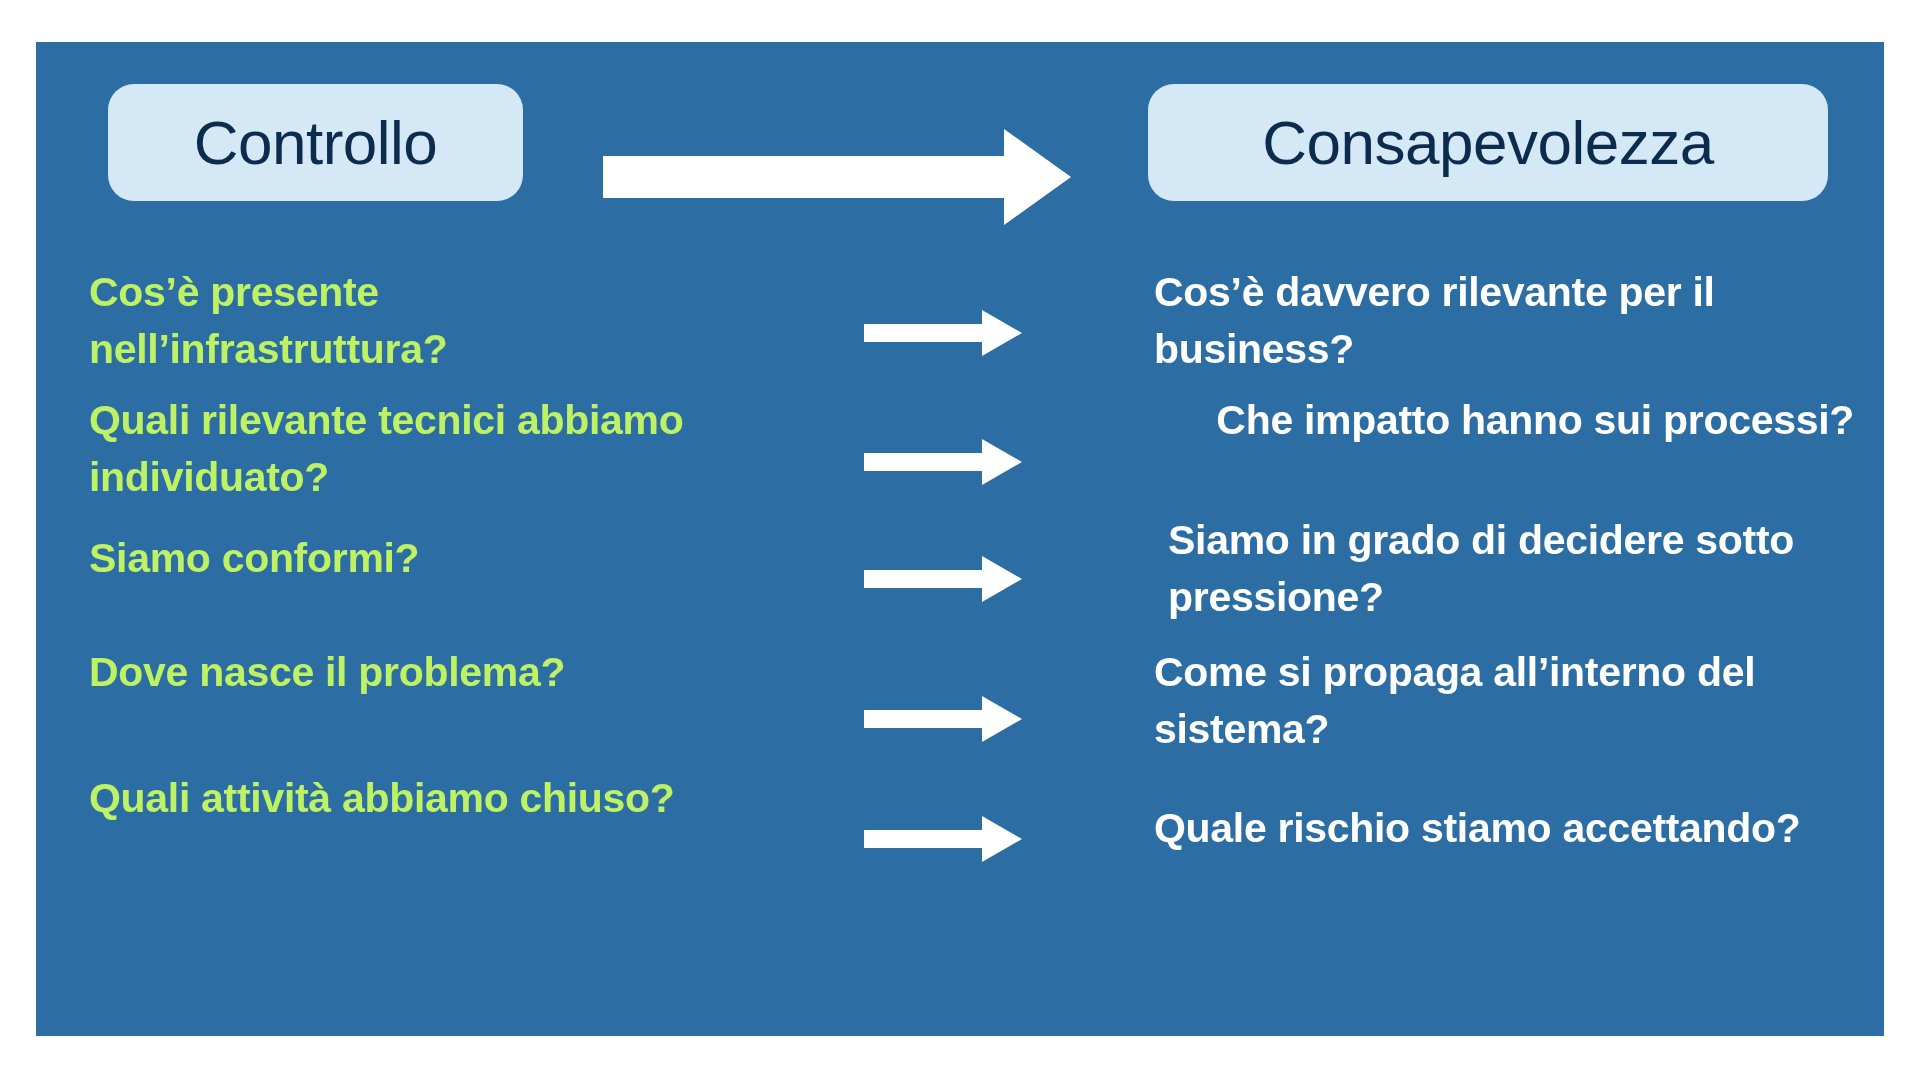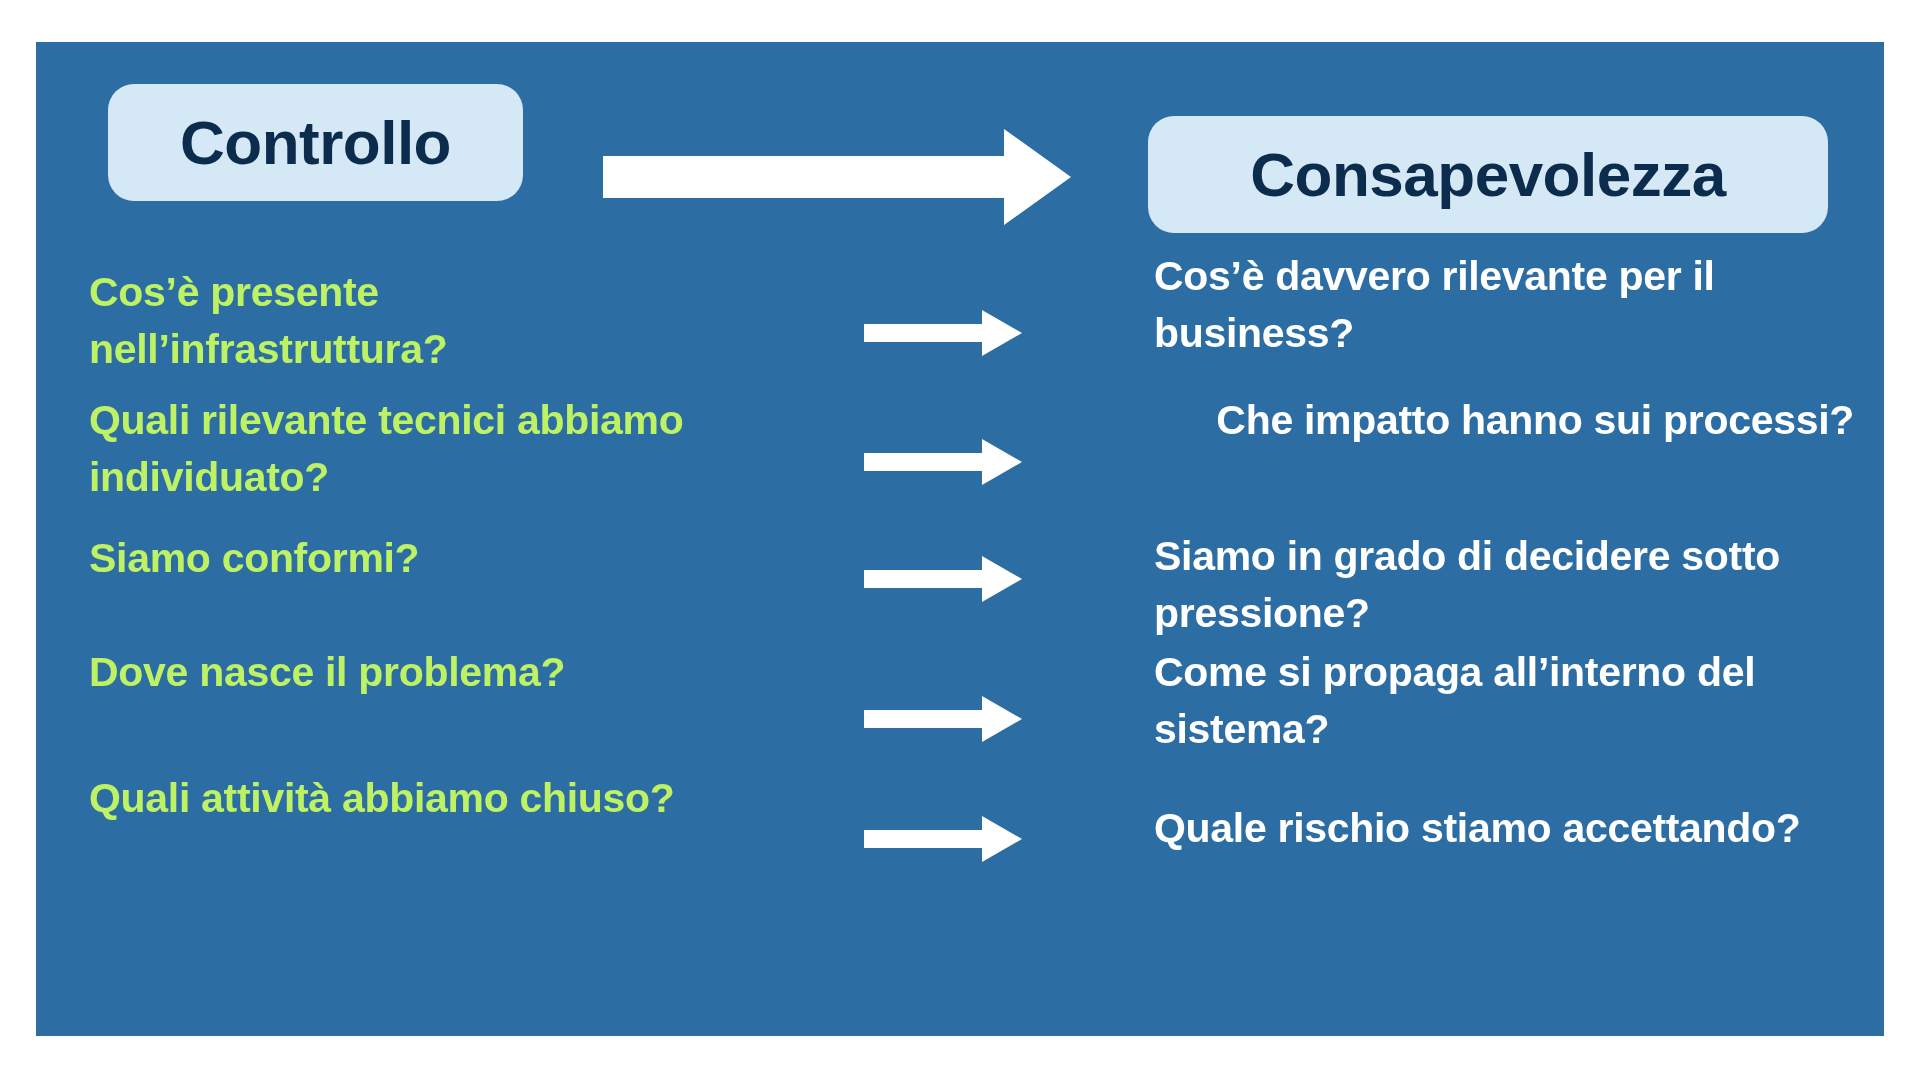--- a/index.html
+++ b/index.html
@@ -38,21 +38,21 @@
     top: 0;
     width: 1848px;
     height: 170px;
   }
 
   .badge {
     position: absolute;
     background: #d4e8f6;
     border-radius: 26px;
     color: #0c2c4d;
-    font-weight: 700;
+    font-weight: 400;
     letter-spacing: -0.5px;
     display: flex;
     align-items: center;
     justify-content: center;
     box-sizing: border-box;
   }
 
   #badge-left {
     left: 72px;
     top: 42px;
@@ -60,21 +60,20 @@
     height: 117px;
     font-size: 62px;
   }
 
   #badge-right {
     left: 1112px;
     top: 42px;
     width: 680px;
     height: 117px;
     font-size: 62px;
-    margin-top: 32px;
   }
 
   
   #big-arrow {
     position: absolute;
     left: 555px;
     top: 85px;
     width: 485px;
     height: 100px;
   }
@@ -125,29 +124,29 @@
   }
 
   
   .row.r0 { top: 0px; }
   .row.r1 { top: 124px; }
   .row.r2 { top: 266px; }
   .row.r3 { top: 384px; }
   .row.r4 { top: 508px; }
 
   .row.r0 .row-left  { top: 52px; }
-  .row.r0 .row-right { top: 36px; }
+  .row.r0 .row-right { top: 52px; }
   .row.r0 .row-arrow { top: 98px; }
 
   .row.r1 .row-left  { top: 56px; }
   .row.r1 .row-right { top: 56px; text-align: right; }
   .row.r1 .row-arrow { top: 103px; }
 
   .row.r2 .row-left  { top: 52px; }
-  .row.r2 .row-right { top: 50px; }
+  .row.r2 .row-right { top: 34px; margin-left: 14px; }
   .row.r2 .row-arrow { top: 78px; }
 
   .row.r3 .row-left  { top: 48px; }
   .row.r3 .row-right { top: 48px; }
   .row.r3 .row-arrow { top: 100px; }
 
   .row.r4 .row-left  { top: 50px; }
   .row.r4 .row-right { top: 50px; margin-top: 30px; }
   .row.r4 .row-arrow { top: 96px; }
 </style>

